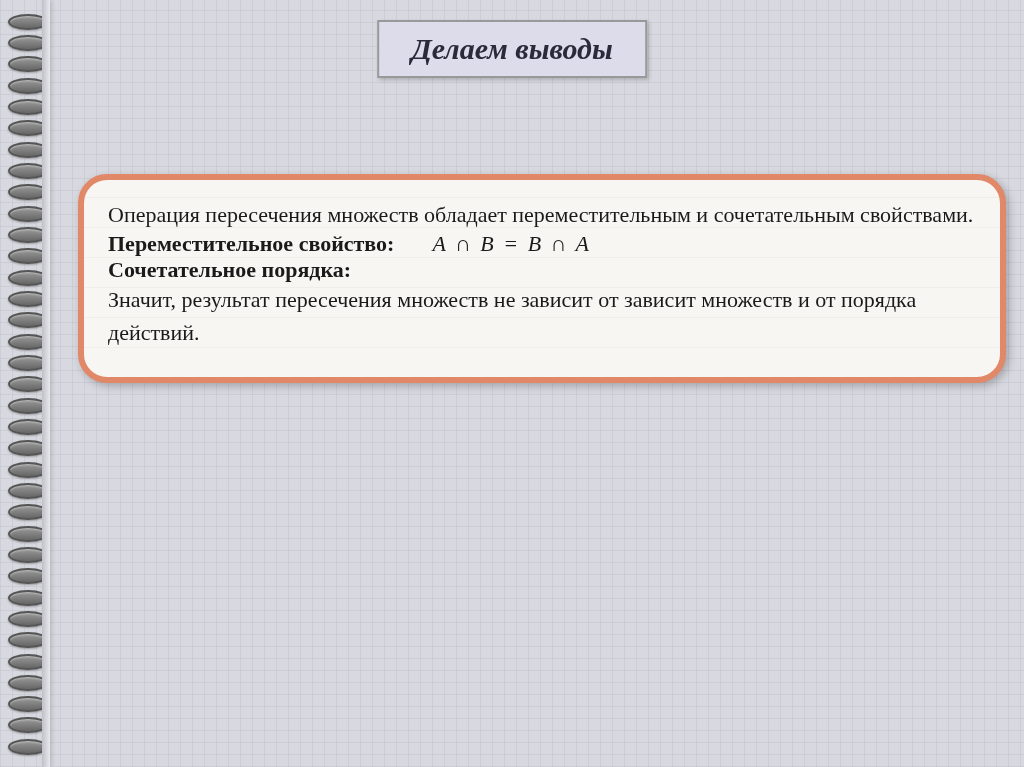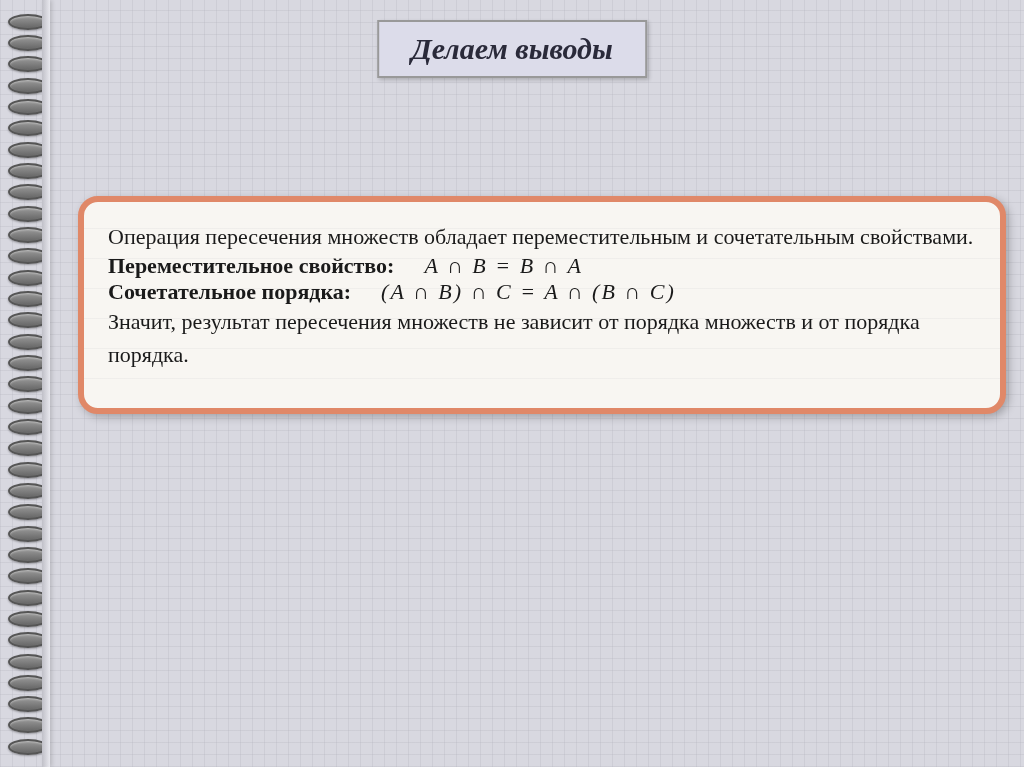--- a/index.html
+++ b/index.html
@@ -72,43 +72,43 @@
     
     .title-text {
       font-size: 30px;
       font-weight: bold;
       font-style: italic;
       color: #2a2a3a;
     }
     
     .content-box {
       position: absolute;
-      top: 196px;
+      top: 174px;
       left: 78px;
       right: 18px;
       background: #f8f6f2;
       border: 6px solid #e08868;
-      border-radius: 20px;
-      padding: 18px 24px 37px 24px;
+      border-radius: 29px;
+      padding: 18px 24px 28px 24px;
       box-shadow: 3px 3px 8px rgba(0,0,0,0.25);
       background-image: 
         repeating-linear-gradient(0deg, transparent 0px, transparent 29px, rgba(180,180,185,0.12) 29px, rgba(180,180,185,0.12) 30px);
     }
     
     .content-line {
       font-size: 22px;
       line-height: 1.5;
       color: #1a1a1a;
       font-family: Georgia, 'Times New Roman', serif;
     }
     
     .prop-row {
       display: flex;
       align-items: center;
-      gap: 30px;
+      gap: 38px;
     }
     
     .prop-label {
       font-size: 22px;
       font-weight: bold;
       color: #1a1a1a;
     }
     
     .prop-formula {
       font-size: 22px;
@@ -168,17 +168,16 @@
 <div class="content-box">
   <div class="content-line">Операция пересечения множеств обладает переместительным и сочетательным свойствами.</div>
 
   <div class="prop-row">
     <span class="prop-label">Переместительное свойство:</span>
     <span class="prop-formula">A  ∩  B = B  ∩  A</span>
   </div>
 
   <div class="prop-row">
     <span class="prop-label">Сочетательное порядка:</span>
-    <span class="prop-formula">(A ∩ B)  ∩  C = A ∩ (B ∩ C)</span>
   </div>
 
-  <div class="content-line">Значит, результат пересечения множеств не зависит от порядка множеств и от порядка порядка.</div>
+  <div class="content-line">Значит, результат пересечения множеств не зависит от зависит множеств и от порядка действий.</div>
 </div>
 
 </body></html>

